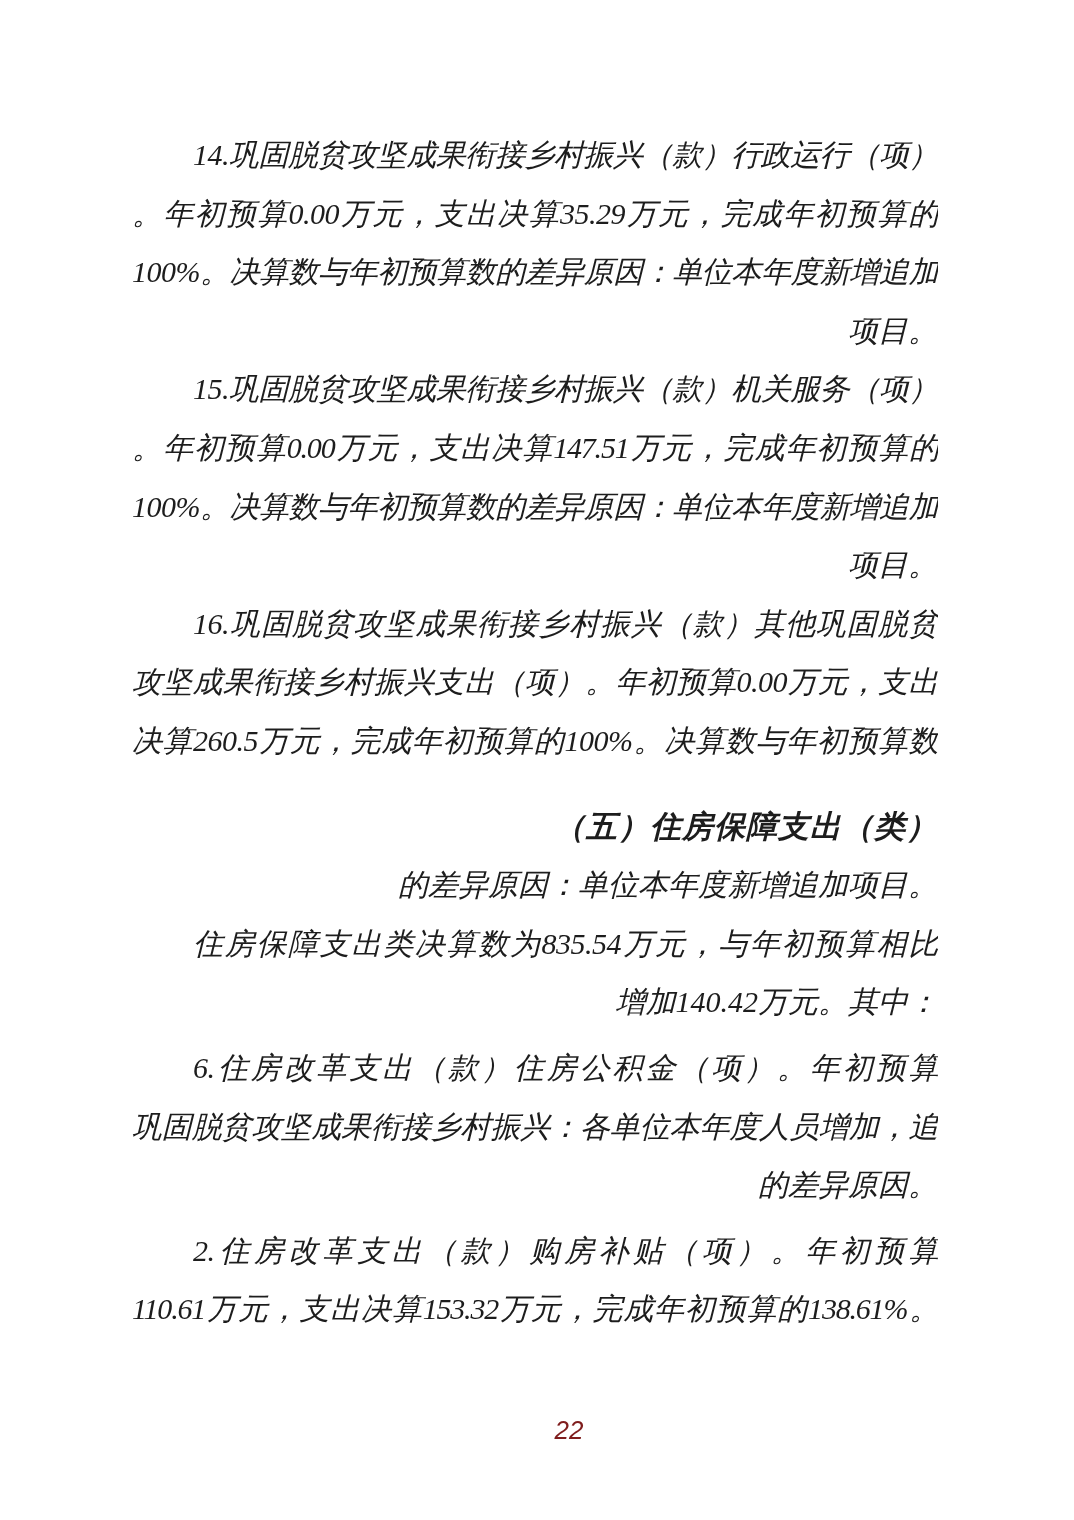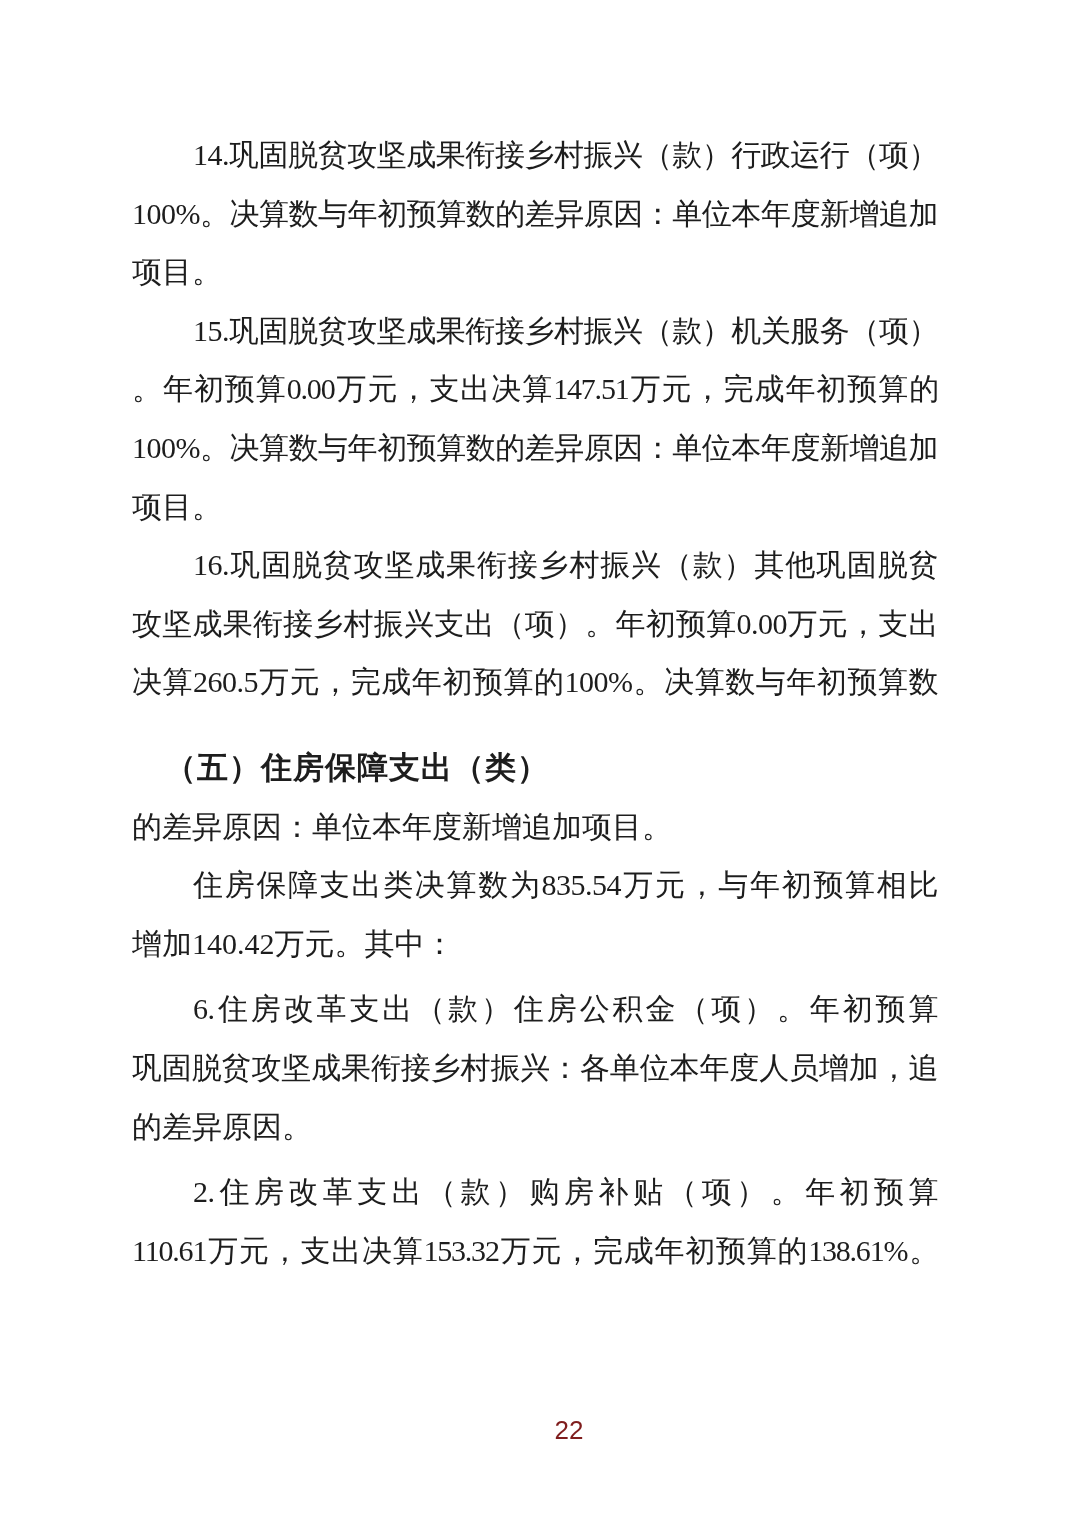--- a/index.html
+++ b/index.html
@@ -8,34 +8,36 @@
     background: #ffffff;
   }
   .page {
     position: relative;
     width: 1074px;
     height: 1520px;
     background: #ffffff;
     overflow: hidden;
     font-family: "Liberation Serif", "DejaVu Serif", serif;
     color: #1d1d1d;
+    font-style: italic;
   }
   .content {
     position: absolute;
     left: 132px;
     top: 126px;
     width: 806px;
   }
   .line {
     height: 58.6px;
     line-height: 58.6px;
     font-size: 30px;
     white-space: nowrap;
     overflow: hidden;
     margin: 0;
+    text-align: right;
   }
   
   .fill {
     text-align: justify;
     text-align-last: justify;
     text-justify: inter-character;
     letter-spacing: -0.5px;
   }
   
   .tight {
@@ -66,20 +68,21 @@
     padding-left: 32px;
   }
 </style>
 </head>
 <body>
 
 <div class="page">
   <main class="content">
 
     <div class="line fill indent">14.巩固脱贫攻坚成果衔接乡村振兴（款）行政运行（项）</div>
+    <div class="line fill">。年初预算0.00万元，支出决算35.29万元，完成年初预算的</div>
     <div class="line fill">100%。决算数与年初预算数的差异原因：单位本年度新增追加</div>
     <div class="line">项目。</div>
 
     <div class="line fill indent">15.巩固脱贫攻坚成果衔接乡村振兴（款）机关服务（项）</div>
     <div class="line fill tight">。年初预算0.00万元，支出决算147.51万元，完成年初预算的</div>
     <div class="line fill">100%。决算数与年初预算数的差异原因：单位本年度新增追加</div>
     <div class="line">项目。</div>
 
     <div class="line fill indent">16.巩固脱贫攻坚成果衔接乡村振兴（款）其他巩固脱贫</div>
     <div class="line fill">攻坚成果衔接乡村振兴支出（项）。年初预算0.00万元，支出</div>

